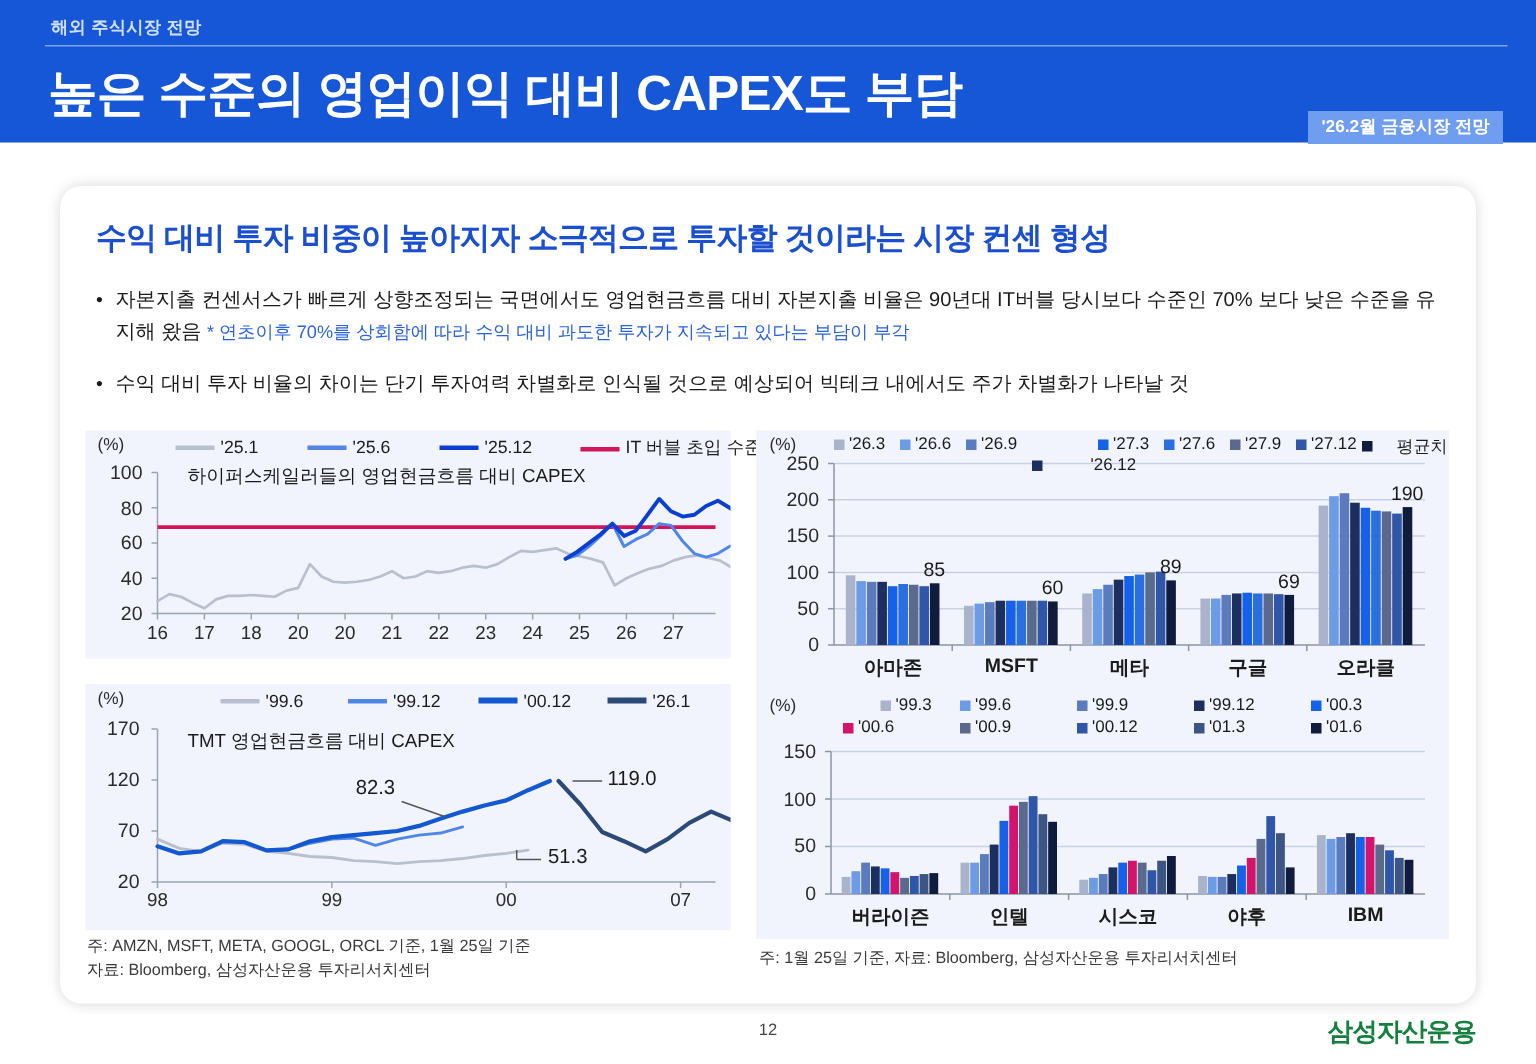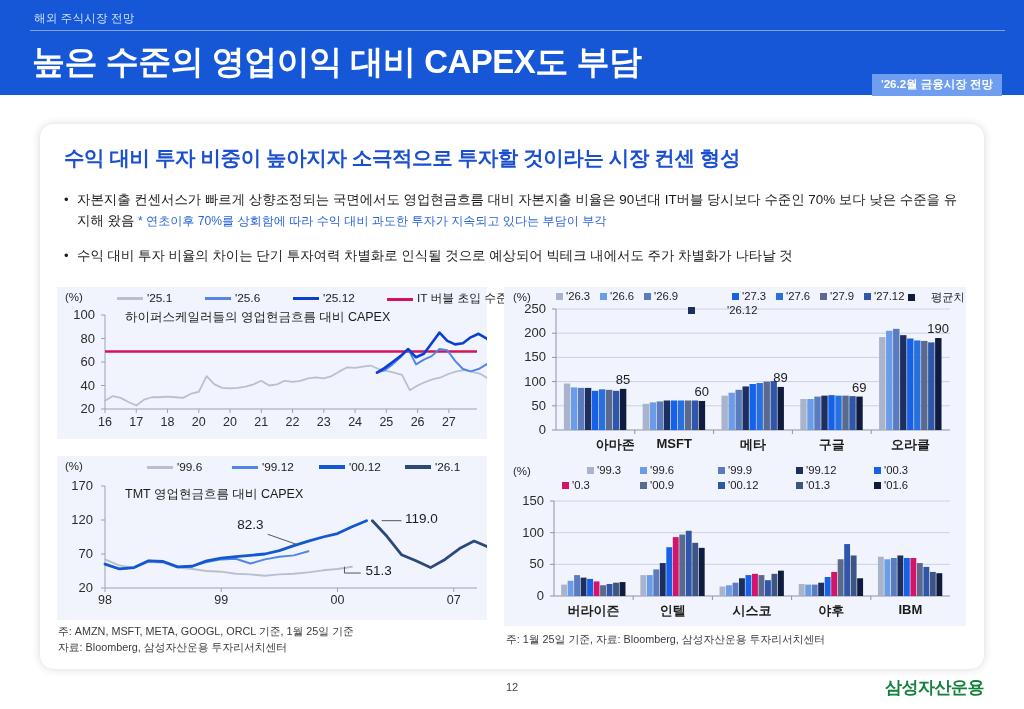--- a/index.html
+++ b/index.html
@@ -17,21 +17,21 @@
 
   
   #header {
     position: absolute; left: 0; top: 0;
     width: 1024px; height: 95px;
     background: #1557d6;
   }
   #kicker {
     position: absolute; left: 34px; top: 11px;
     color: #cfe0ff; font-size: 11.5px; letter-spacing: 0.2px;
-    font-weight: 400;
+    font-weight: 700;
   }
   #header-rule {
     position: absolute; left: 30px; top: 30px;
     width: 975px; height: 1px;
     background: rgba(255,255,255,0.45);
   }
   #slide-title {
     position: absolute; left: 32px; top: 40px;
     color: #ffffff; font-size: 33px; font-weight: 700;
     letter-spacing: -0.5px; white-space: nowrap;
@@ -386,21 +386,21 @@
           <rect x="417.11" y="53.94" width="6.40" height="89.06" fill="#5a6a8c"></rect>
           <rect x="424.11" y="55.40" width="6.40" height="87.60" fill="#2f56a8"></rect>
           <rect x="431.12" y="51.04" width="6.40" height="91.96" fill="#0f1c3d"></rect>
         </svg>
     <div class="ytick" style="left:8px; top:135px;">0</div>
         <div class="ytick" style="left:8px; top:110.8px;">50</div>
         <div class="ytick" style="left:8px; top:86.6px;">100</div>
         <div class="ytick" style="left:8px; top:62.400000000000006px;">150</div>
         <div class="ytick" style="left:8px; top:38.19999999999999px;">200</div>
         <div class="ytick" style="left:8px; top:14px;">250</div>
-        <div class="xtick-bar" style="left:52px; top:149px; width:78.8px;text-align:right;">아마존</div>
+        <div class="xtick-bar" style="left:52px; top:149px; width:78.8px;">아마존</div>
         <div class="xtick-bar" style="left:130.8px; top:149px; width:78.8px;">MSFT</div>
         <div class="xtick-bar" style="left:209.6px; top:149px; width:78.8px;">메타</div>
         <div class="xtick-bar" style="left:288.4px; top:149px; width:78.8px;">구글</div>
         <div class="xtick-bar" style="left:367.2px; top:149px; width:78.8px;">오라클</div>
         <div class="bar-datalabel" style="left:101.91555555555556px; top:84.86px; width:34px;">85</div>
         <div class="bar-datalabel" style="left:180.71555555555557px; top:96.96000000000001px; width:34px;">60</div>
         <div class="bar-datalabel" style="left:259.5155555555555px; top:82.924px; width:34px;">89</div>
         <div class="bar-datalabel" style="left:338.31555555555553px; top:92.604px; width:34px;">69</div>
         <div class="bar-datalabel" style="left:417.11555555555555px; top:34.03999999999999px; width:34px;">190</div>
       </div>
@@ -423,21 +423,21 @@
           <div class="legend-bar" style="left:292px; top:3px;">
             <span class="lg-sq" style="background:#1d2f5e;"></span>
             <span>'99.12</span>
           </div>
           <div class="legend-bar" style="left:370px; top:3px;text-align:right;">
             <span class="lg-sq" style="background:#1561e8;"></span>
             <span>'00.3</span>
           </div>
           <div class="legend-bar" style="left:58px; top:18px;">
             <span class="lg-sq" style="background:#d4146a;"></span>
-            <span>'0.3</span>
+            <span>'00.6</span>
           </div>
           <div class="legend-bar" style="left:136px; top:18px;">
             <span class="lg-sq" style="background:#5a6a8c;"></span>
             <span>'00.9</span>
           </div>
           <div class="legend-bar" style="left:214px; top:18px;">
             <span class="lg-sq" style="background:#2f56a8;"></span>
             <span>'00.12</span>
           </div>
           <div class="legend-bar" style="left:292px; top:18px;">

